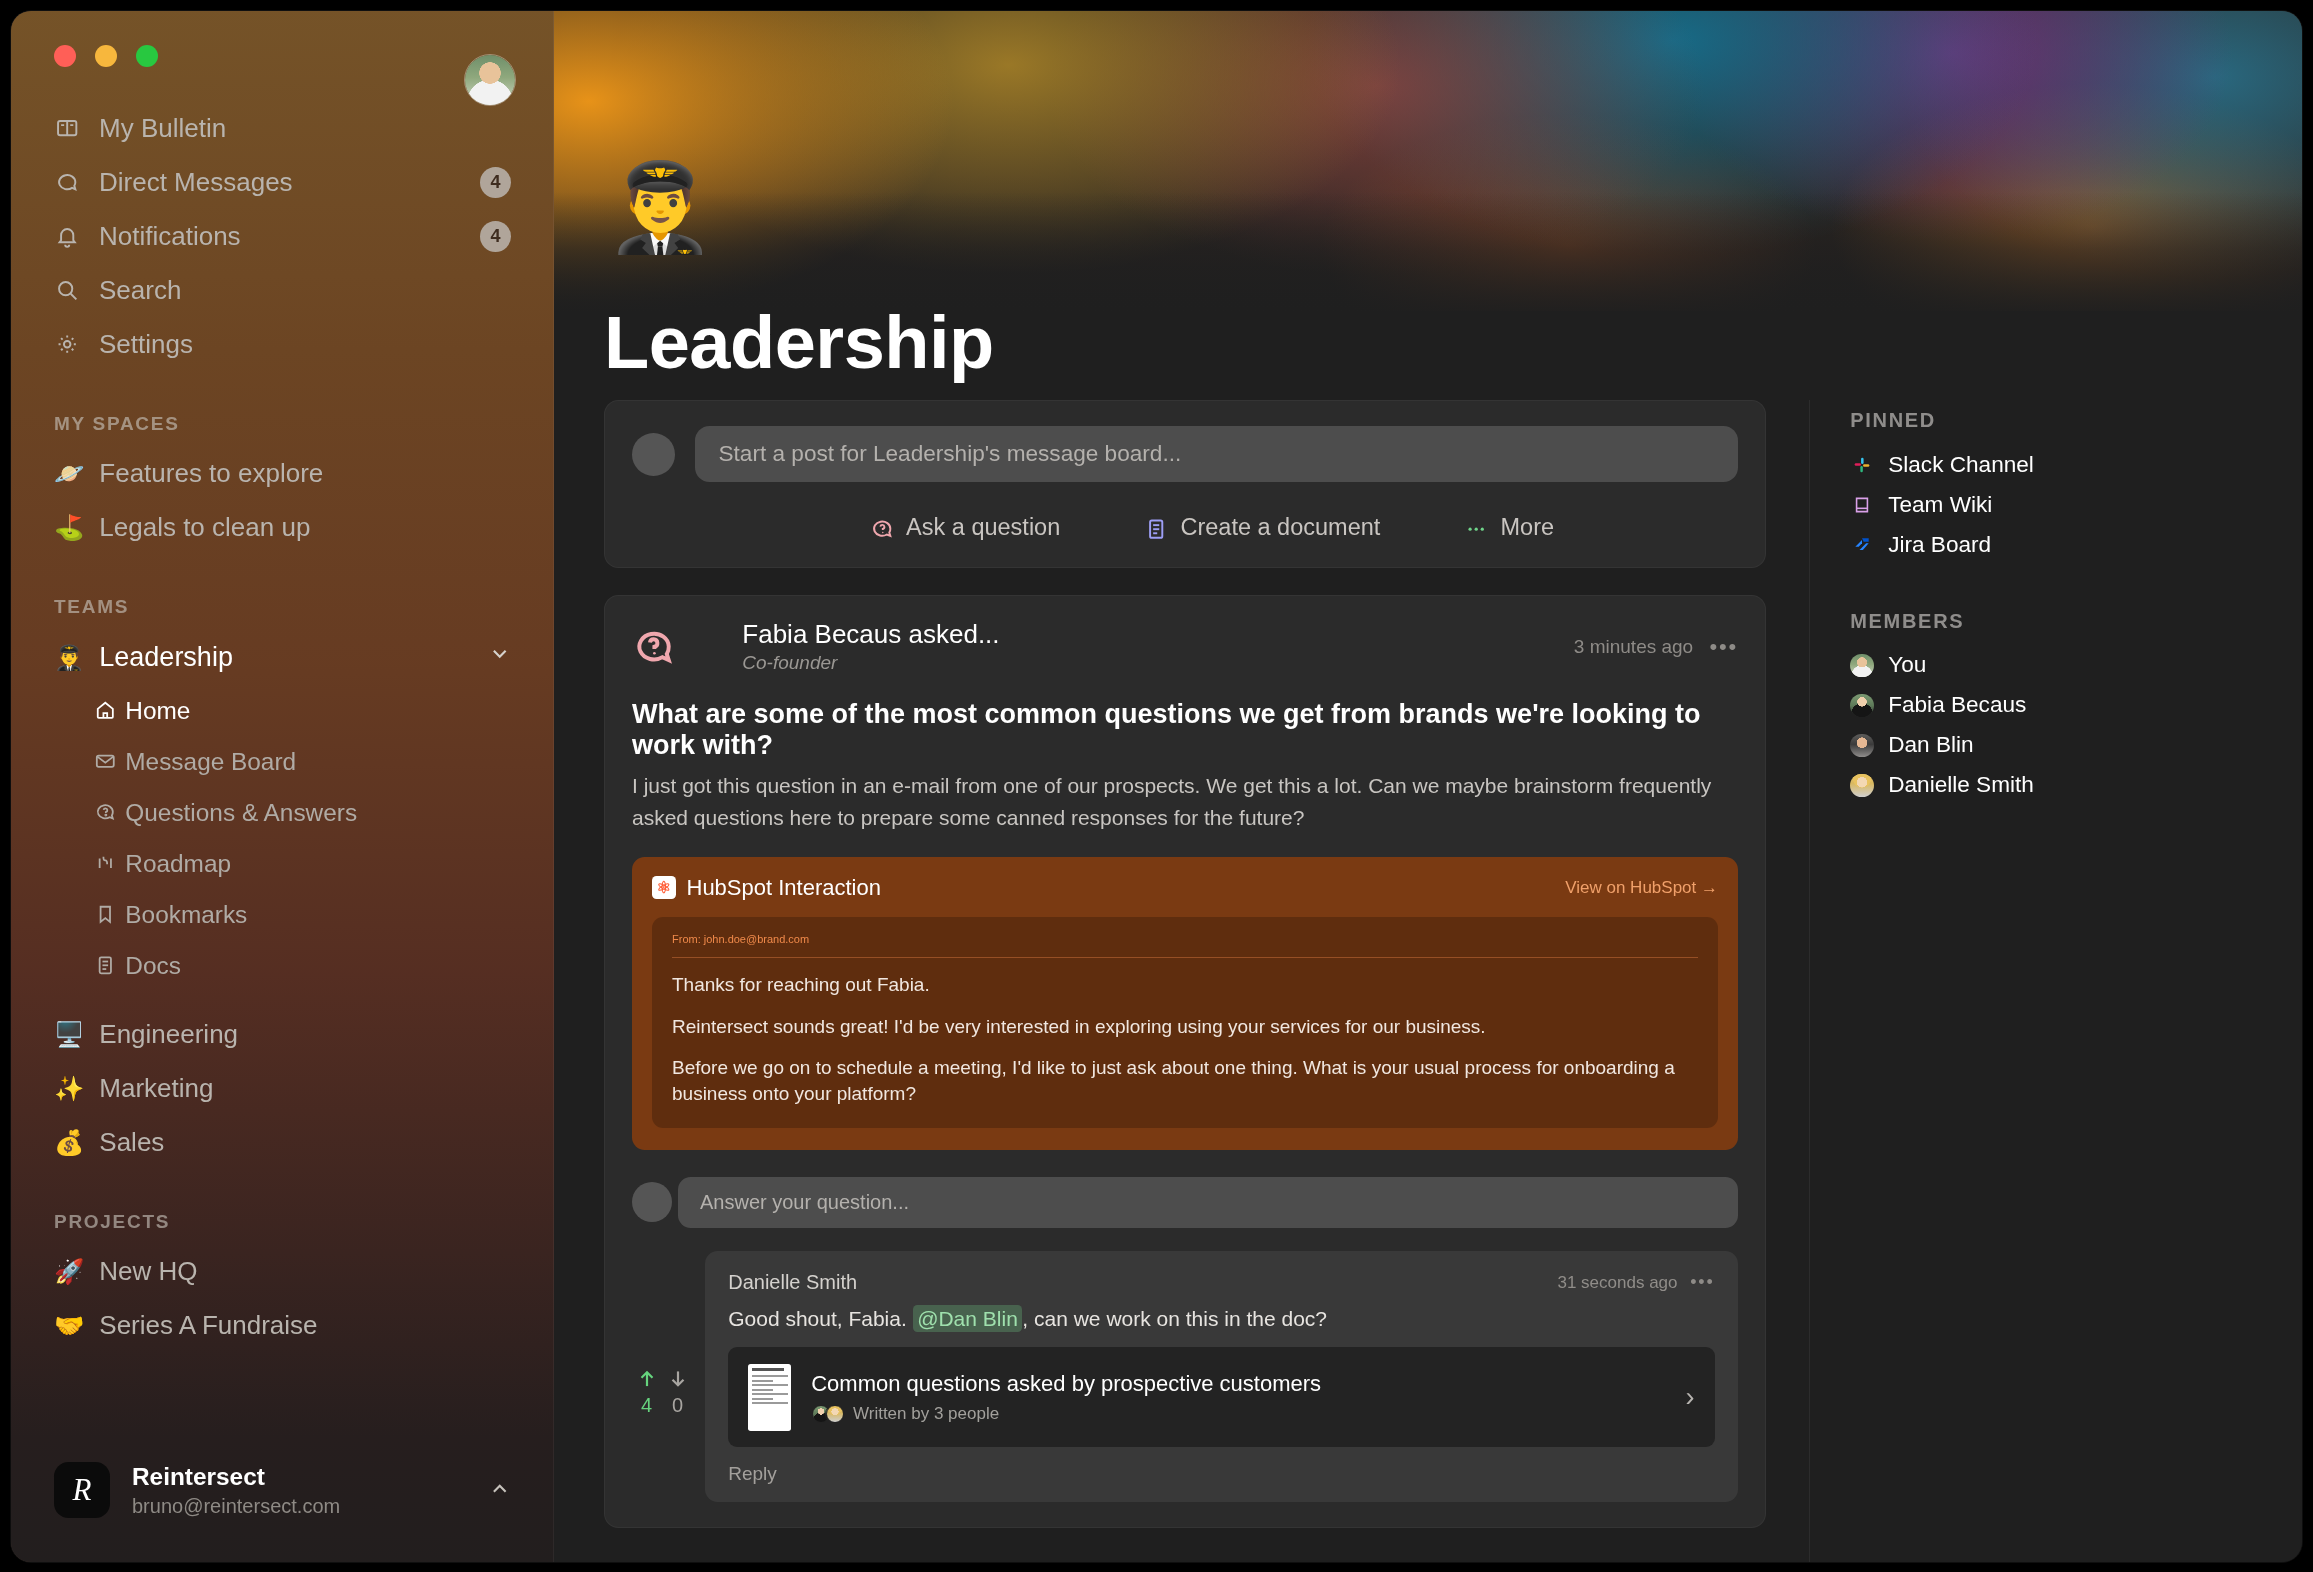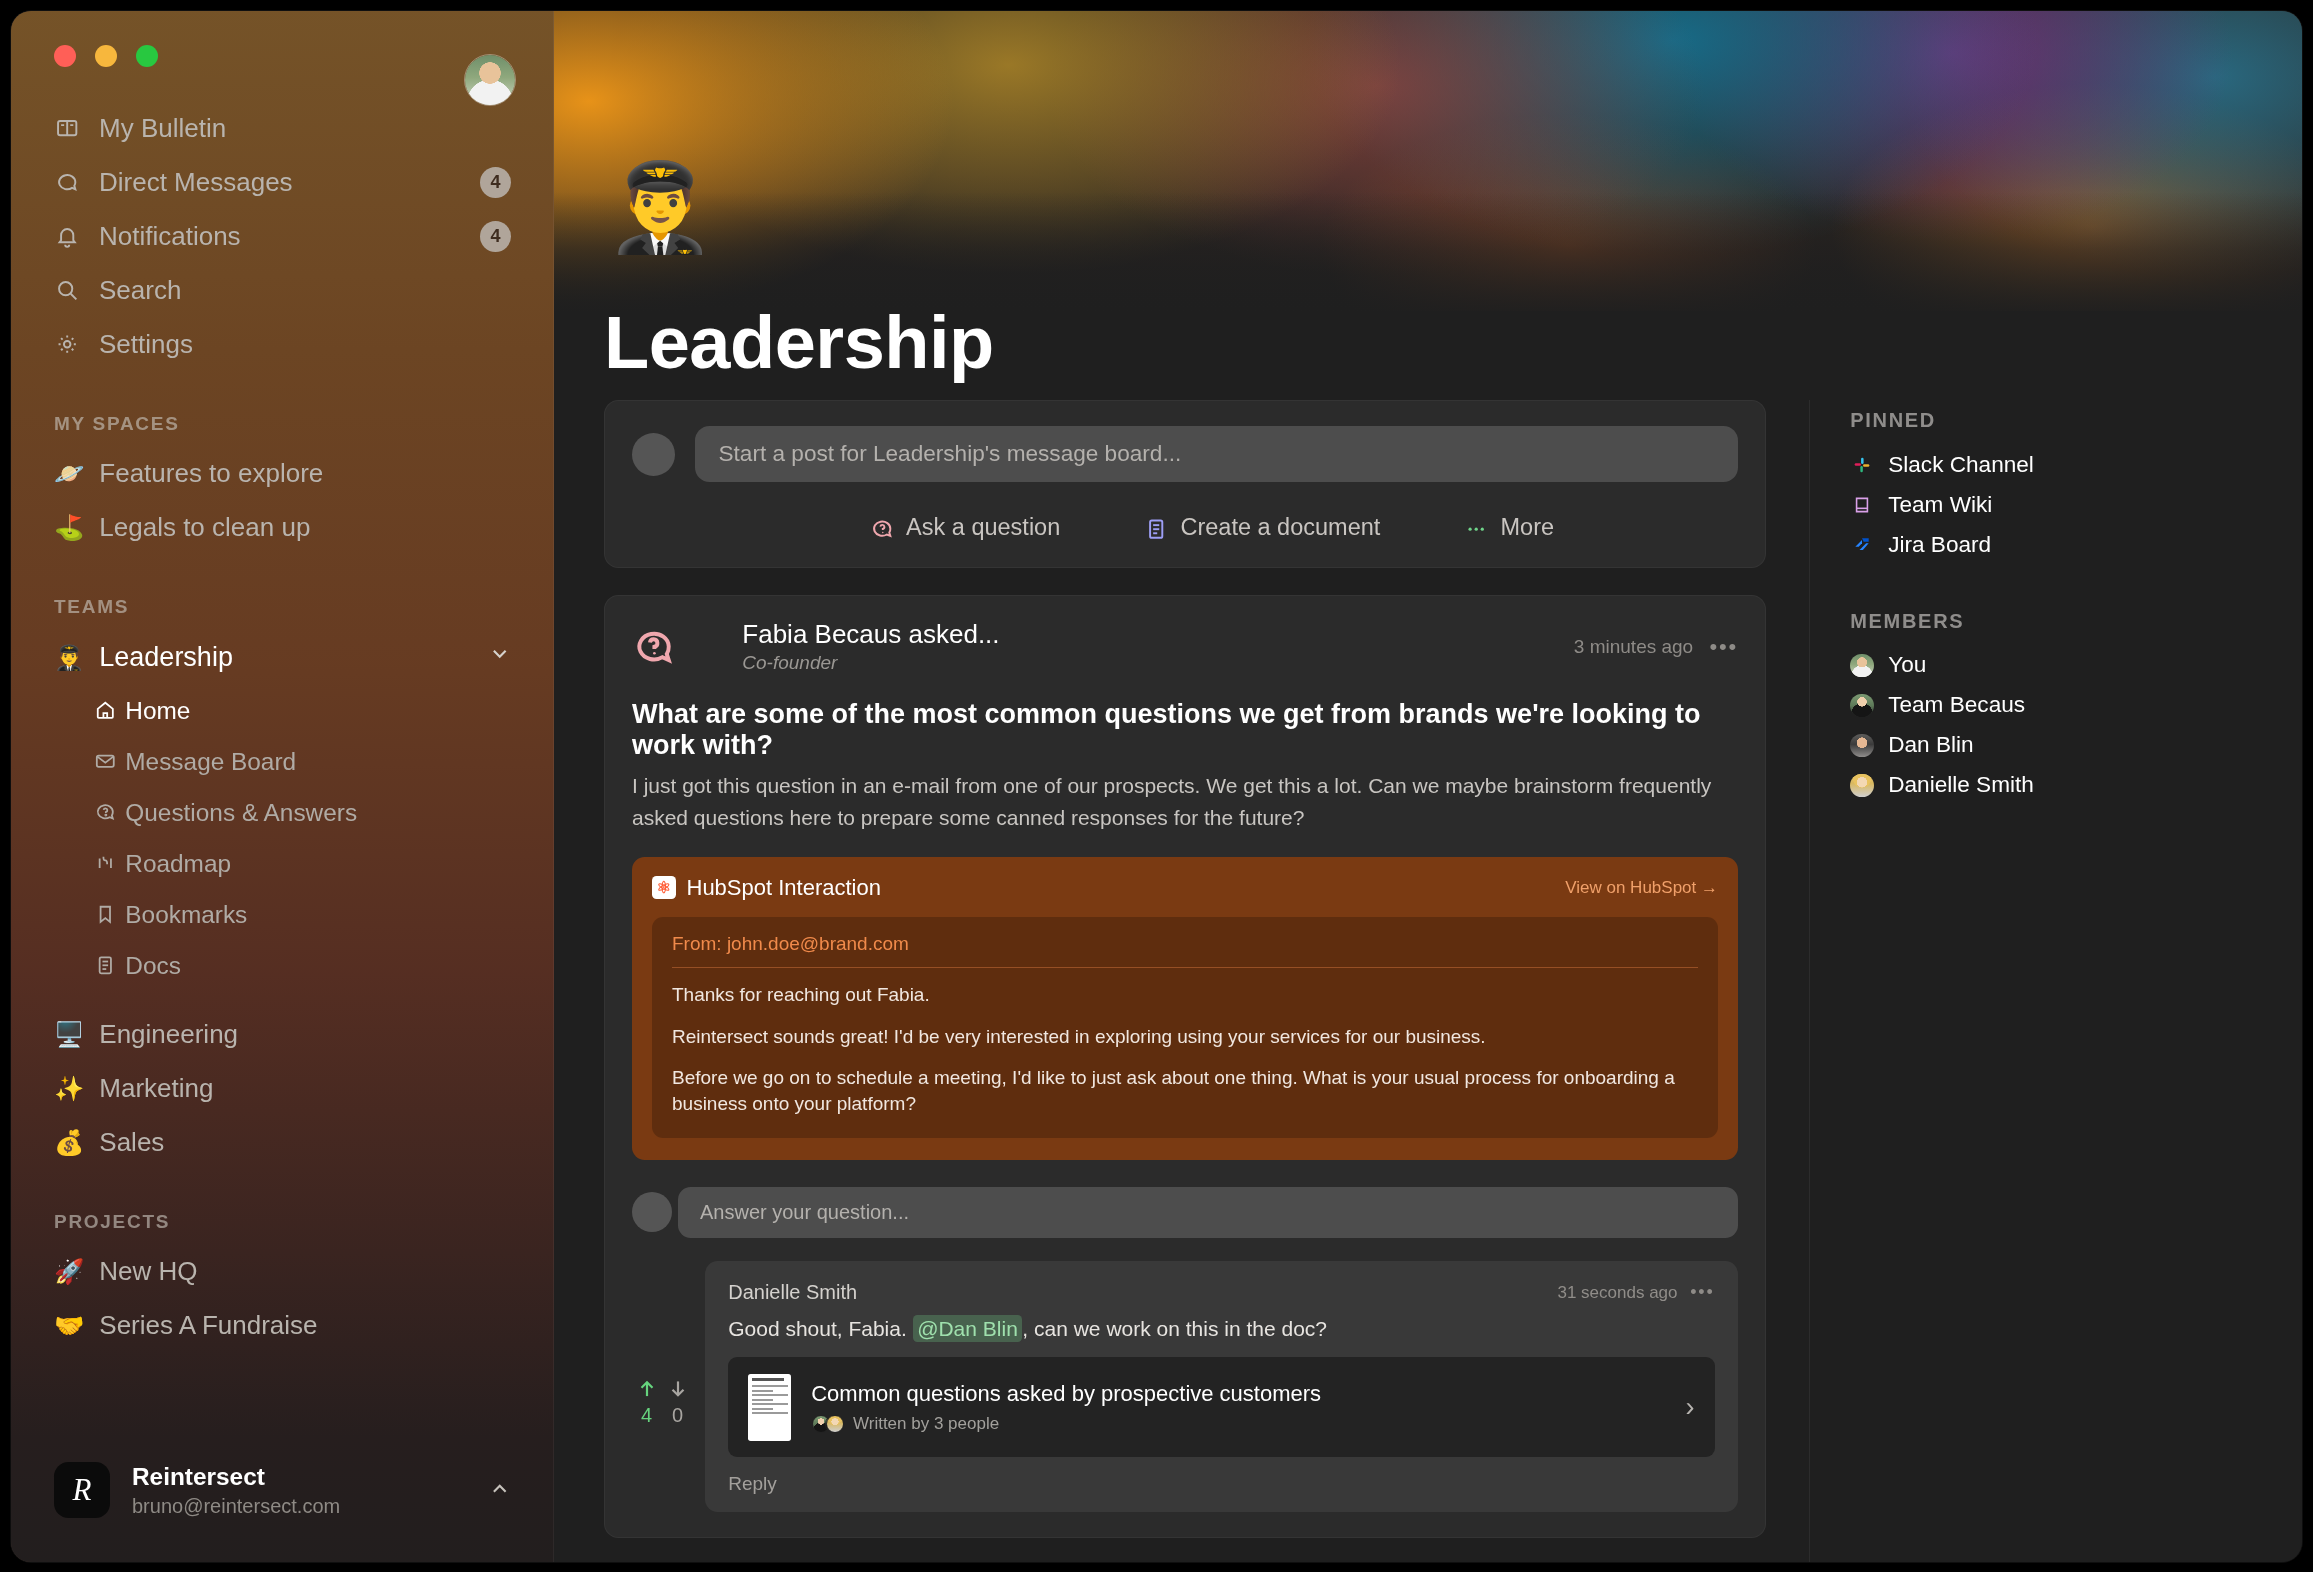--- a/index.html
+++ b/index.html
@@ -258,21 +258,21 @@
     color:#ff5c35; font-size: 16.3px; font-weight:700; margin-right: 11px; flex:0 0 23.5px;
   }
   .hs-title { color:#fff; font-size: 22px; flex:1 1 auto; }
   .hs-link { color:#f0a06a; font-size: 17px; cursor:pointer; }
   .hs-body {
     margin-top: 16.3px;
     background: rgba(0,0,0,0.22);
     border-radius: 11px;
     padding: 16.3px 20px 20px 20px;
   }
-  .hs-from { color:#f08a4b; font-size: 19px; padding-bottom: 11.8px; border-bottom:0.9px solid rgba(240,138,75,0.38); }
+  .hs-from { color:#f08a4b; font-size: 11px; padding-bottom: 11.8px; border-bottom:0.9px solid rgba(240,138,75,0.38); }
   .hs-p { color:#f1e7e0; font-size: 19px; margin-top: 14.5px; line-height: 1.4; }
 
   
   .answer-wrap { margin-top: 27px; }
   .answer-row { display:flex; align-items:center; gap: 6px; }
   .answer-input {
     flex:1 1 auto; height: 51px; border-radius: 12.7px;
     background: rgba(255,255,255,0.16);
     display:flex; align-items:center; padding: 0 22px;
     color:#b4b1ad; font-size: 20px; cursor: text;
@@ -745,21 +745,21 @@
         <div class="rail-item">
           <span class="rail-av">
               <span class="face-a" style="display:block;width:100%;height:100%"></span>
             </span>
           <span>You</span>
         </div>
         <div class="rail-item">
           <span class="rail-av">
               <span class="face-b" style="display:block;width:100%;height:100%"></span>
             </span>
-          <span>Team Becaus</span>
+          <span>Fabia Becaus</span>
         </div>
         <div class="rail-item">
           <span class="rail-av">
               <span class="face-d" style="display:block;width:100%;height:100%"></span>
             </span>
           <span>Dan Blin</span>
         </div>
         <div class="rail-item">
           <span class="rail-av">
               <span class="face-c" style="display:block;width:100%;height:100%"></span>

